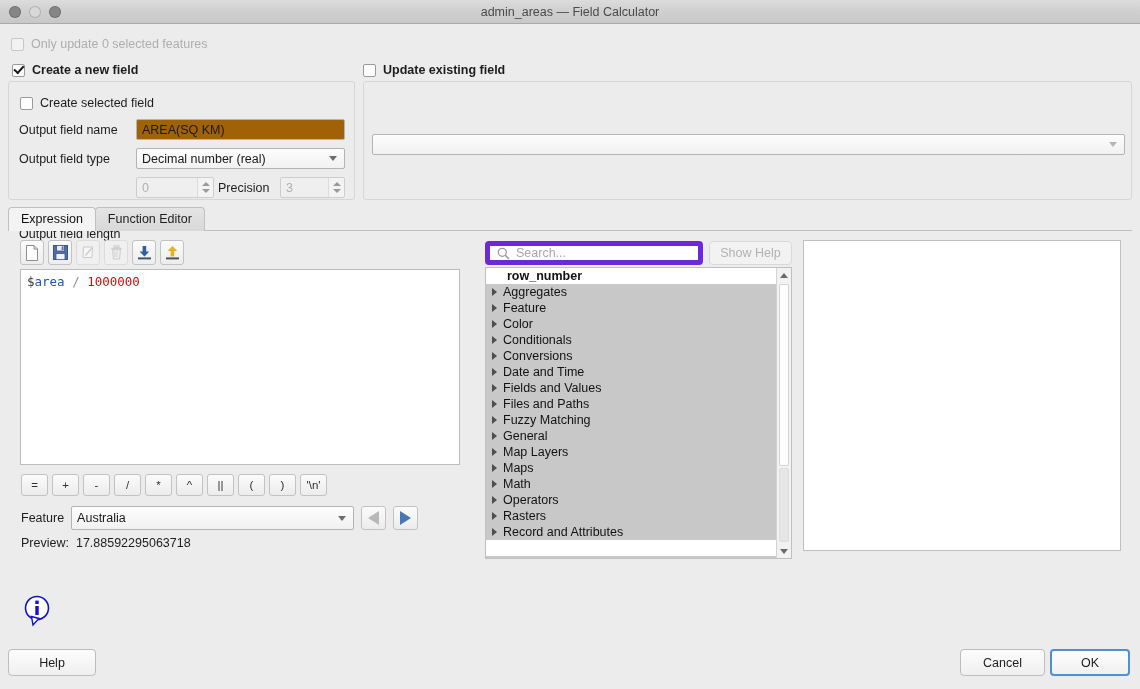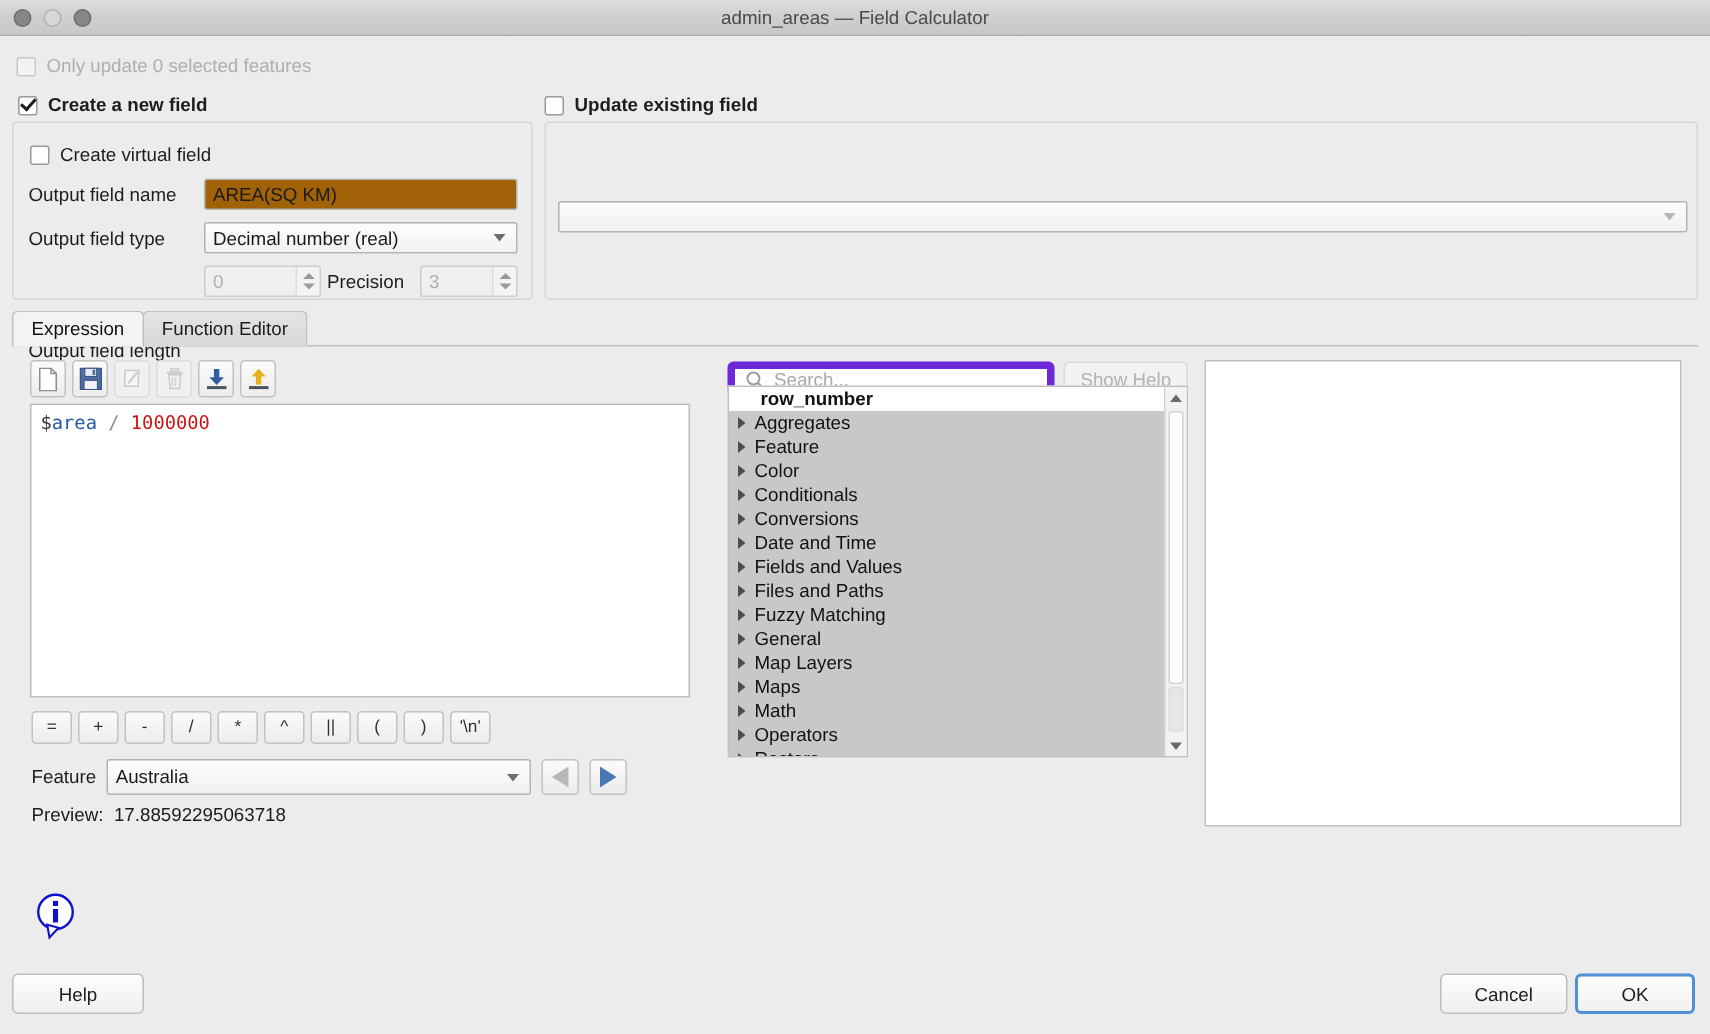--- a/index.html
+++ b/index.html
@@ -319,22 +319,22 @@
     background: #f2f2f2;
     color: #b2b2b2;
     font-size: 12.5px;
     display: flex;
     align-items: center;
     justify-content: center;
     box-sizing: border-box;
   }
   .funclist {
     position: absolute;
-    left: 485px; top: 257px;
-    width: 307px; height: 248px;
+    left: 485px; top: 267px;
+    width: 307px; height: 292px;
     border: 1px solid #c0c0c0;
     background: #ffffff;
     box-sizing: border-box;
     overflow: hidden;
     display: flex;
   }
   .fl-inner {
     flex: 1;
     overflow: hidden;
     position: relative;
@@ -494,21 +494,21 @@
 
   <div class="row-chk" style="position:absolute;left:363px;top:63px;">
     <span class="chk"></span>
     <span class="lbl bold">Update existing field</span>
   </div>
 
   <div class="groupbox" style="position:absolute;left:8px;top:81px;width:347px;height:119px;">
 
     <div class="row-chk" style="position:absolute;left:11px;top:14px;">
       <span class="chk"></span>
-      <span class="lbl">Create virtual field</span>
+      <span class="lbl">Create selected field</span>
     </div>
 
     <span class="lbl" style="position:absolute;left:10px;top:41px;">Output field name</span>
     <div class="textinput" style="position:absolute;left:127px;top:37px;width:209px;">
       <span>AREA(SQ KM)</span>
     </div>
 
     <span class="lbl" style="position:absolute;left:10px;top:70px;">Output field type</span>
     <div class="combo" style="position:absolute;left:127px;top:66px;width:209px;">
       <span>Decimal number (real)</span>

